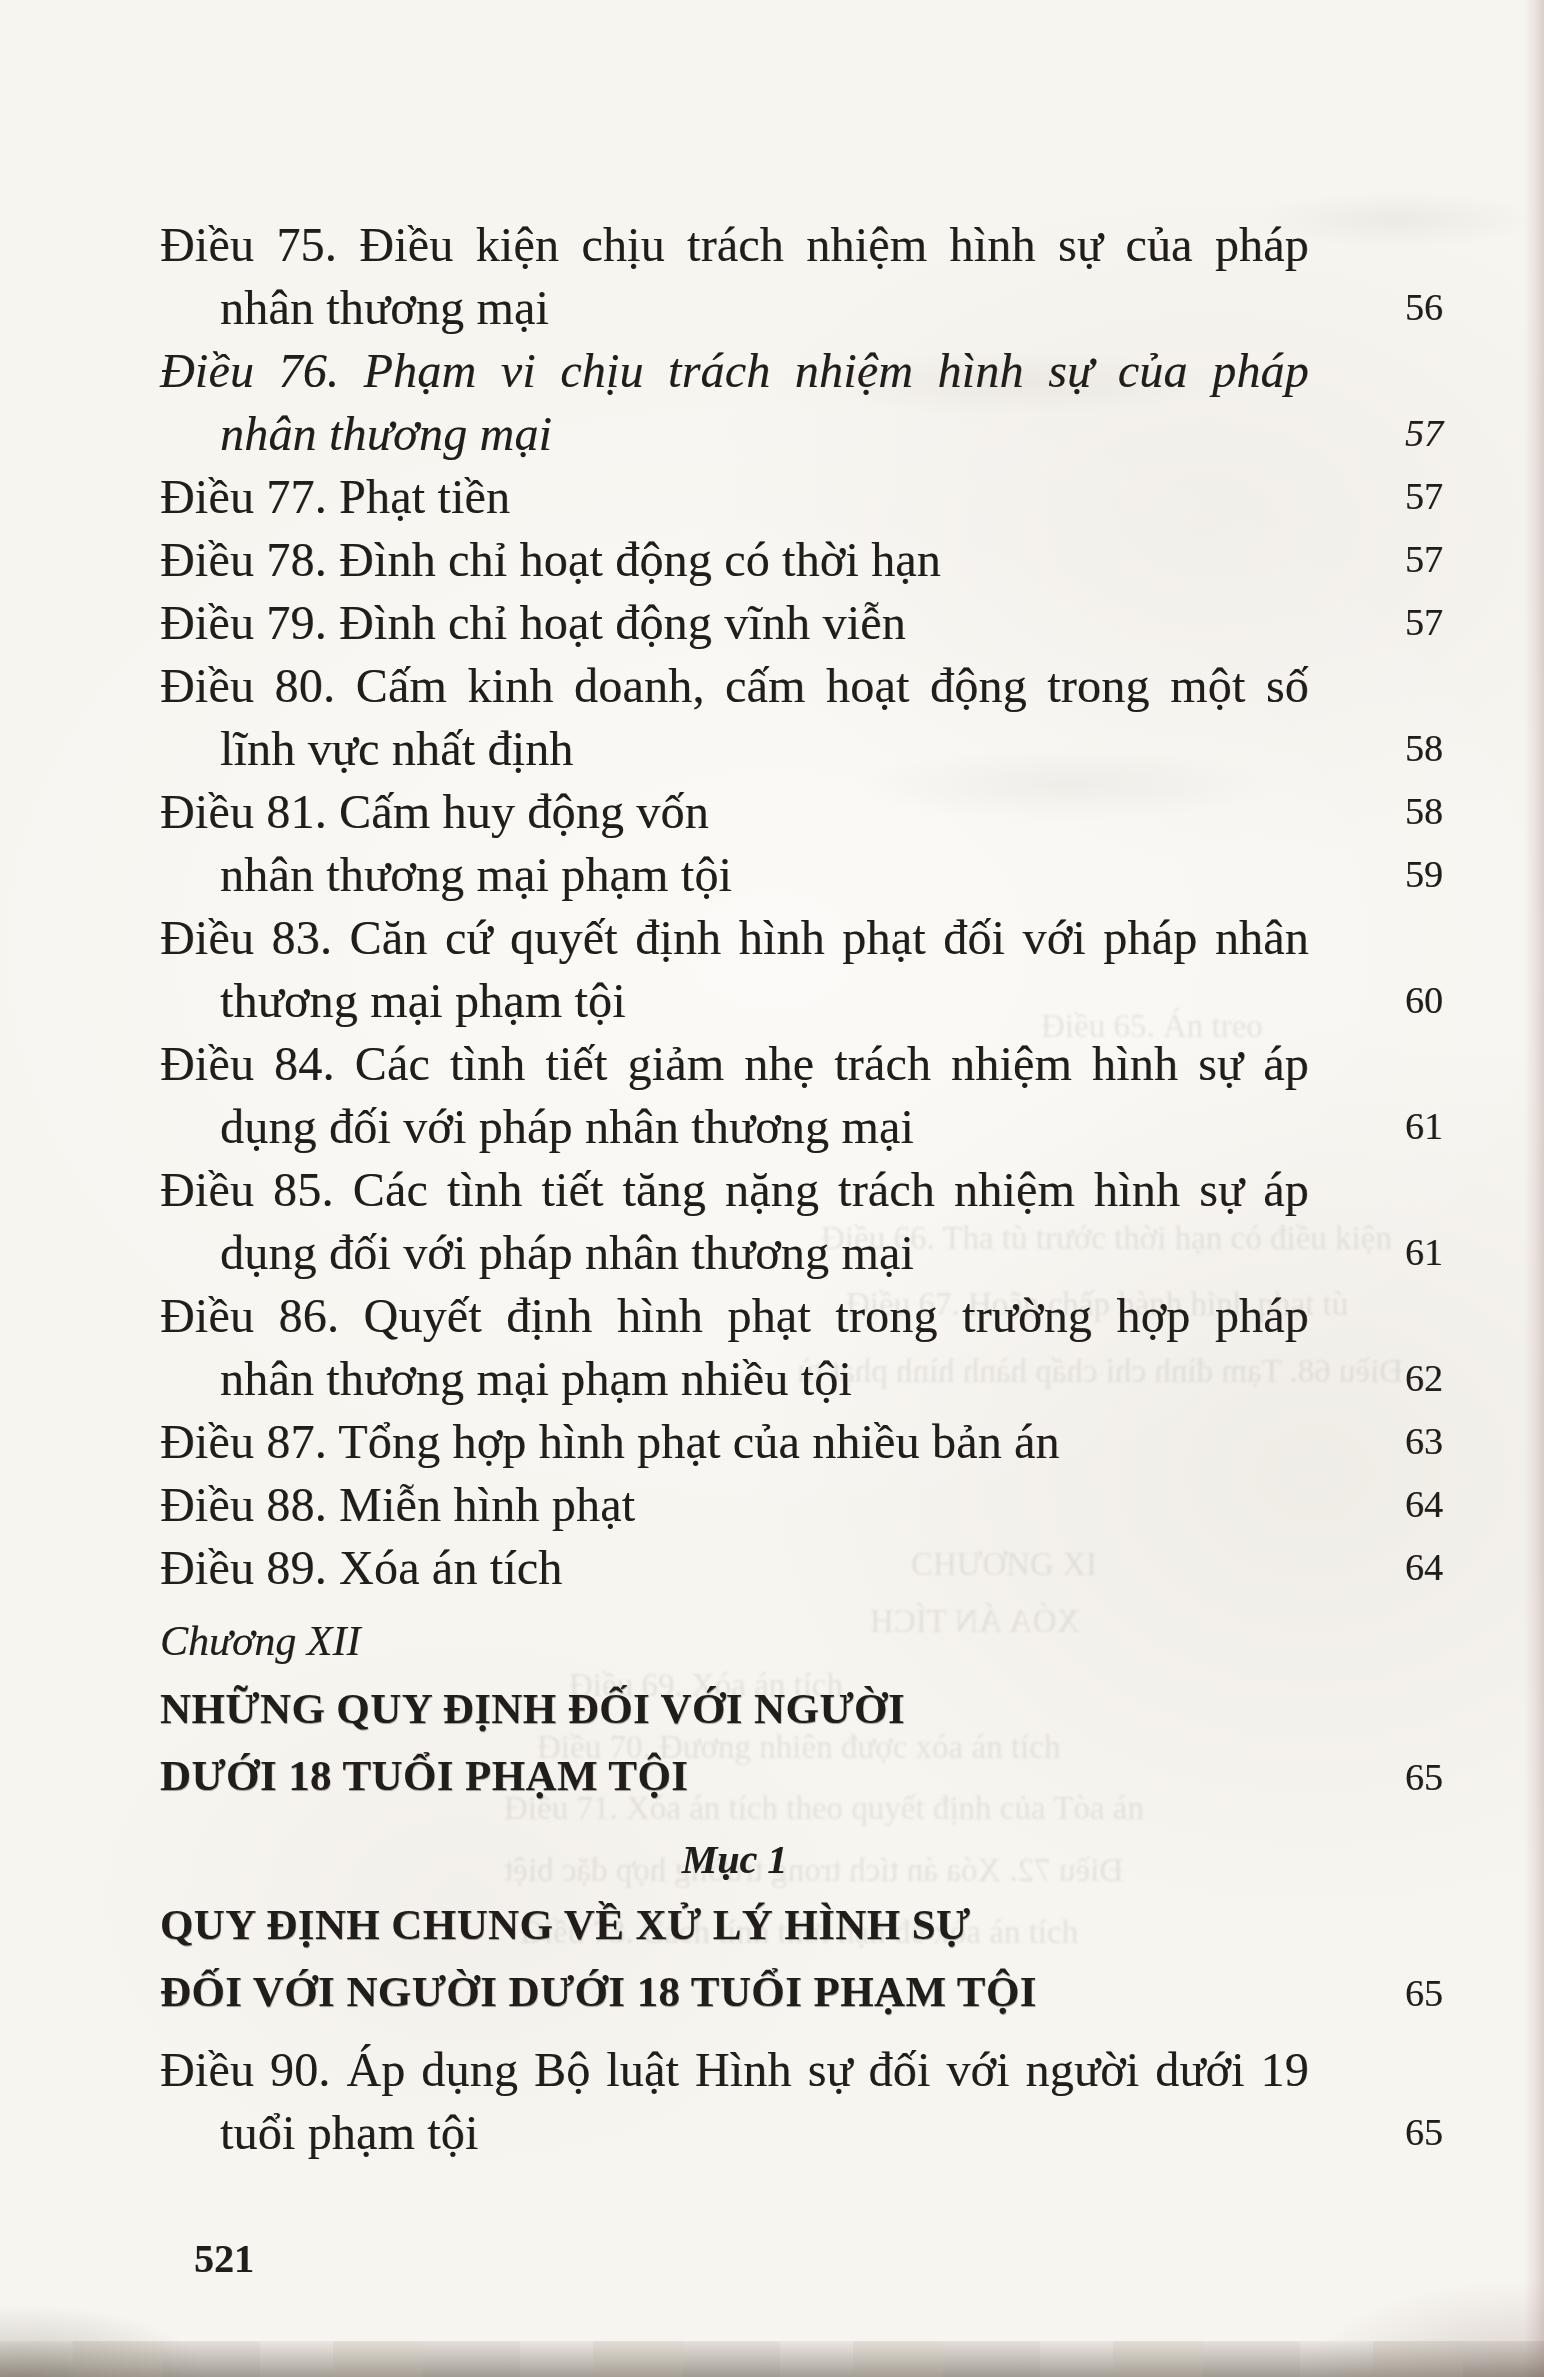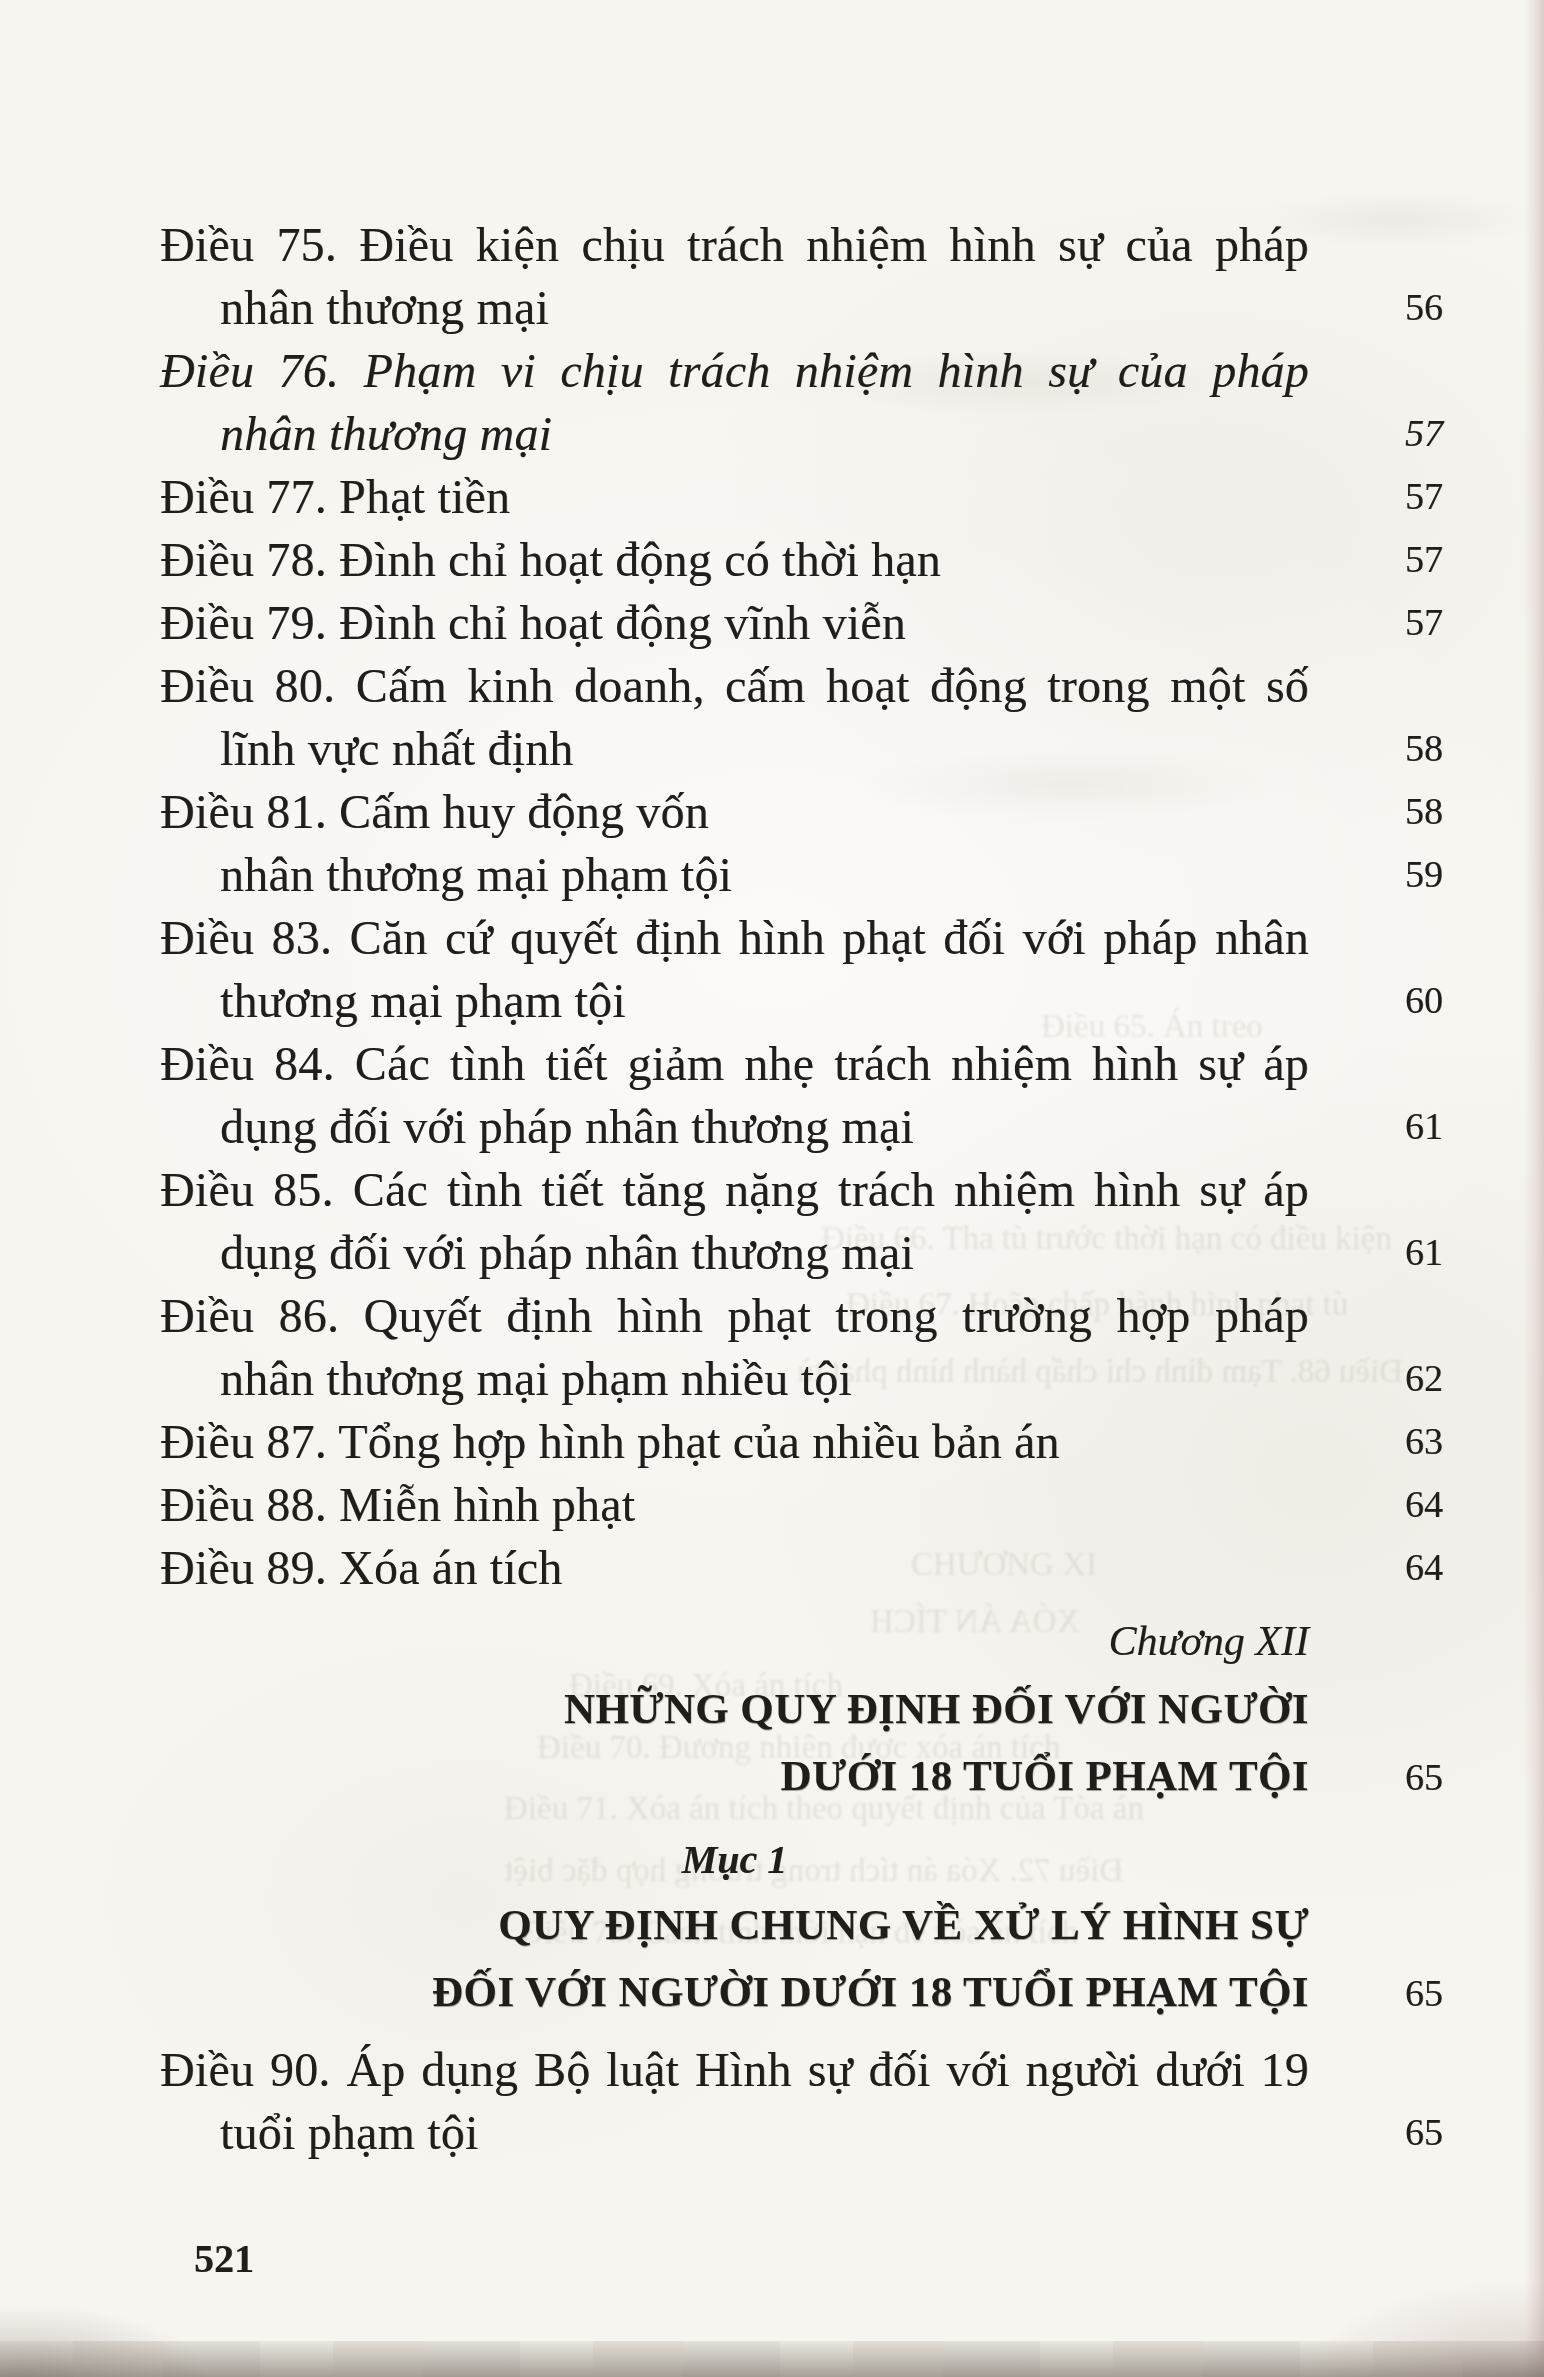--- a/index.html
+++ b/index.html
@@ -49,25 +49,25 @@
   .just{text-align:justify;text-align-last:justify;}
   .cont{margin-left:60px;width:1107px;}
   .it{font-style:italic;}
   .pnum{
     position:absolute;right:0;bottom:0;height:63px;line-height:63px;
     font-size:38px;text-shadow:0.4px 0.4px 0.6px rgba(32,28,24,0.45);
   }
   
   .chap-label{
     height:68px;line-height:68px;font-size:42px;font-style:italic;
-    width:1149px;text-align:right;text-shadow:0.4px 0.4px 0.6px rgba(32,28,24,0.45);
+    width:1149px;text-align:left;text-shadow:0.4px 0.4px 0.6px rgba(32,28,24,0.45);
   }
   .head-line{
     height:67px;line-height:67px;font-size:43px;font-weight:700;
-    width:1149px;text-align:right;letter-spacing:0.4px;
+    width:1149px;text-align:left;letter-spacing:0.4px;
     text-shadow:0.5px 0.5px 0.7px rgba(32,28,24,0.4);
   }
   .head-row{position:relative;width:1283px;}
   .mt10{margin-top:8.1px;} .mt24{margin-top:19.5px;} .mt16{margin-top:13px;}
   .muc-label{
     height:62px;line-height:62px;font-size:40px;font-style:italic;font-weight:600;
     width:1149px;text-align:center;text-shadow:0.4px 0.4px 0.6px rgba(32,28,24,0.45);
   }
   
   .folio{

